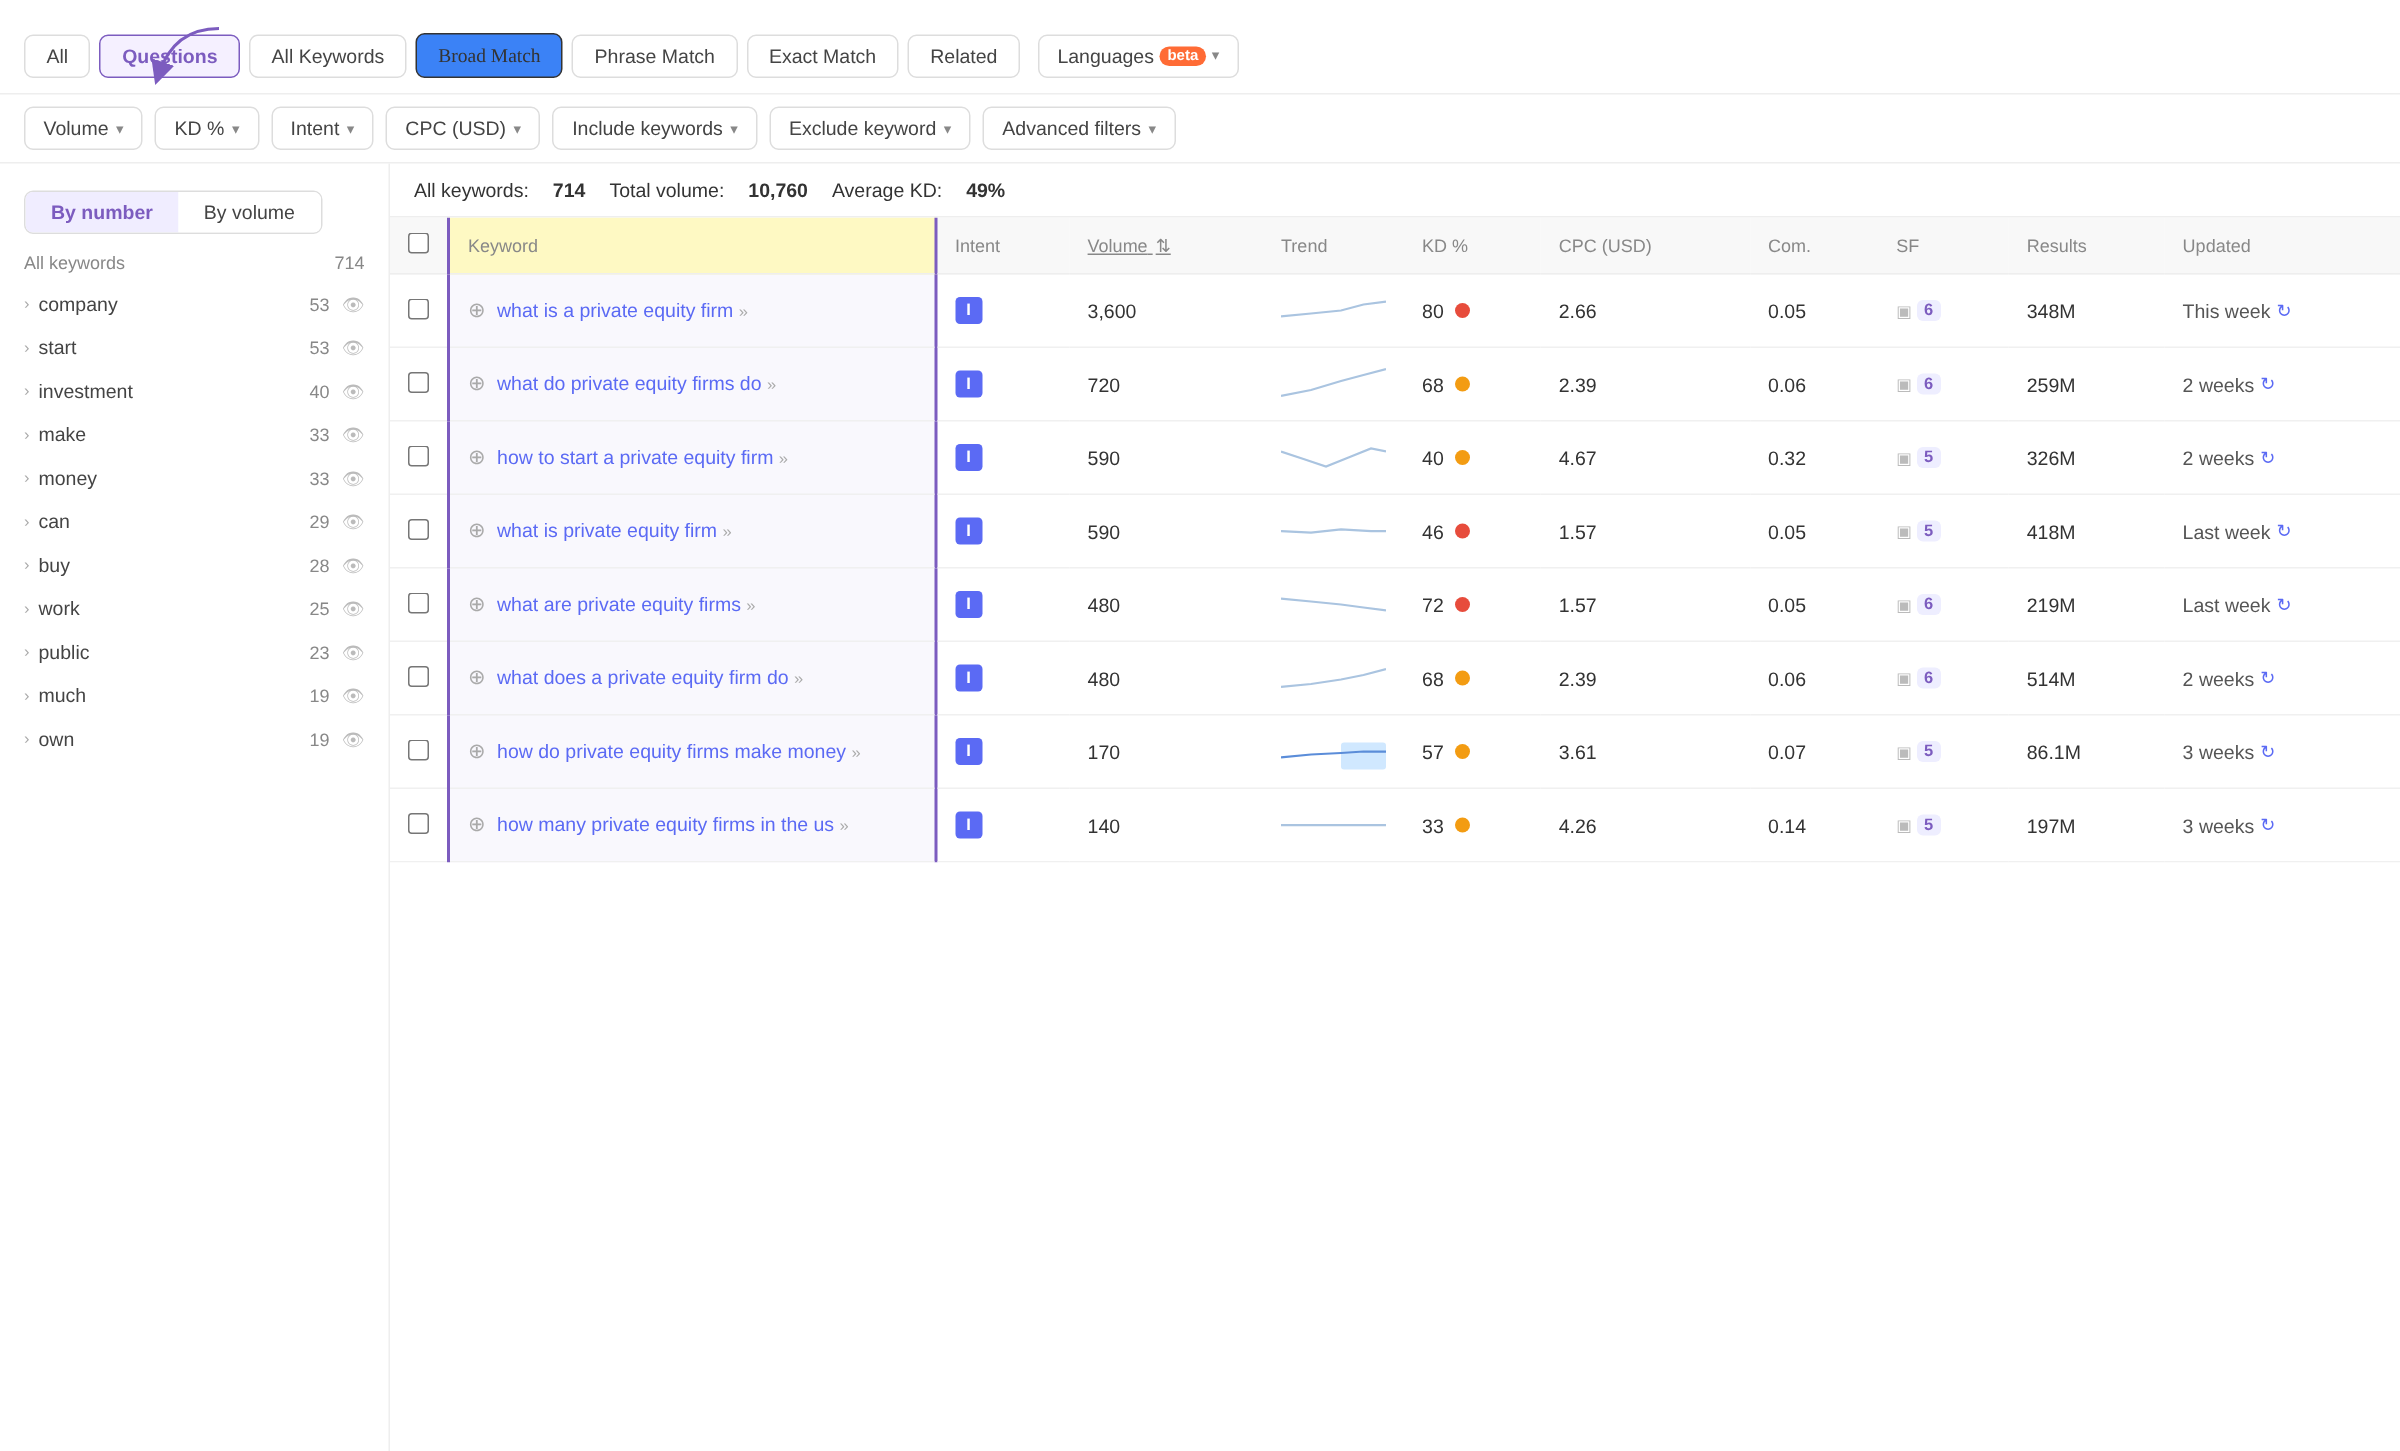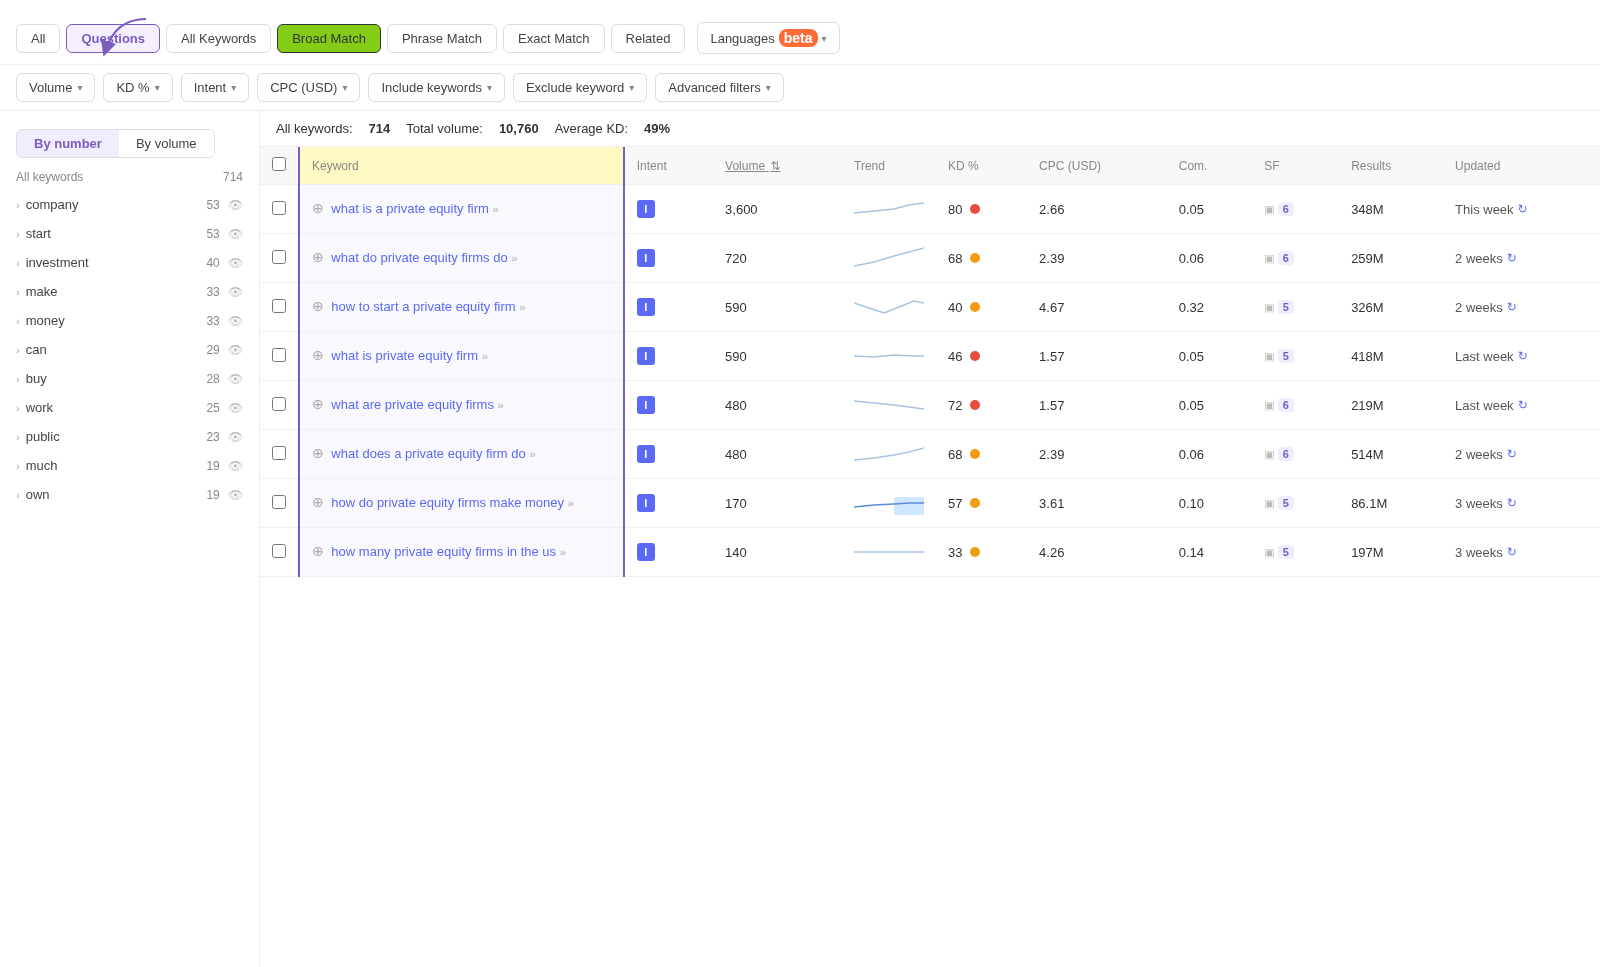--- a/index.html
+++ b/index.html
@@ -1,23 +1,23 @@
 <!DOCTYPE html>
 <html><head>
   <meta charset="utf-8">
   <style>
     * { box-sizing: border-box; margin: 0; padding: 0; }
     body { font-family: -apple-system, BlinkMacSystemFont, 'Segoe UI', sans-serif; background: #fff; font-size: 13px; color: #333; }
 
     .top-bar { display: flex; align-items: center; padding: 10px 16px; gap: 6px; border-bottom: 1px solid #eee; flex-wrap: wrap; }
     .tab-btn { padding: 6px 14px; border-radius: 6px; border: 1px solid #ddd; background: #fff; cursor: pointer; font-size: 13px; color: #444; }
     .tab-btn.active { border-color: #7c5cbf; color: #7c5cbf; font-weight: 600; background: #f5f0ff; }
-    .tab-btn.active-dark { border-color: #333; color: #333; background: #84cc16; font-weight: 500; }
+    .tab-btn.active-dark { border-color: #333; color: #333; background: #3b82f6; font-weight: 500; font-family: Liberation Serif, serif; }
     .lang-btn { display: flex; align-items: center; gap: 4px; padding: 6px 12px; border-radius: 6px; border: 1px solid #ddd; background: #fff; cursor: pointer; font-size: 13px; color: #444; margin-left: 6px; }
-    .beta-badge { background: #ff6b35; color: #fff; font-size: 14px; padding: 1px 5px; border-radius: 8px; font-weight: 700; }
+    .beta-badge { background: #ff6b35; color: #fff; font-size: 10px; padding: 1px 5px; border-radius: 8px; font-weight: 700; }
     .chevron { font-size: 10px; color: #888; }
 
     .filter-bar { display: flex; align-items: center; padding: 8px 16px; gap: 8px; border-bottom: 1px solid #eee; flex-wrap: wrap; }
     .filter-btn { display: flex; align-items: center; gap: 5px; padding: 6px 12px; border-radius: 6px; border: 1px solid #ddd; background: #fff; cursor: pointer; font-size: 13px; color: #444; }
 
     .content { display: flex; height: calc(967px - 100px); }
 
     .sidebar { width: 260px; border-right: 1px solid #eee; padding: 8px 0; overflow-y: auto; flex-shrink: 0; }
     .sidebar-header { display: flex; justify-content: space-between; align-items: center; padding: 6px 16px; color: #888; font-size: 12px; }
     .sidebar-item { display: flex; align-items: center; justify-content: space-between; padding: 7px 16px; cursor: pointer; }
@@ -542,21 +542,21 @@
                 <svg class="trend-svg" width="70" height="28" viewBox="0 0 70 28">
                   <rect x="40" y="8" width="30" height="18" fill="#d0e8ff" rx="2"></rect>
                   <polyline points="0,18 20,16 40,15 55,14 70,14" fill="none" stroke="#5b8dd9" stroke-width="1.5"></polyline>
                 </svg>
               </td>
     <td>
       <span>57</span>
       <span class="kd-dot kd-orange"></span>
     </td>
     <td>3.61</td>
-    <td>0.10</td>
+    <td>0.07</td>
     <td>
       <div class="sf-cell">
         <span class="sf-icon">▣</span>
         <span class="sf-num">5</span>
       </div>
     </td>
     <td>86.1M</td>
     <td>
       <div class="updated-cell">
         <span>3 weeks</span>

